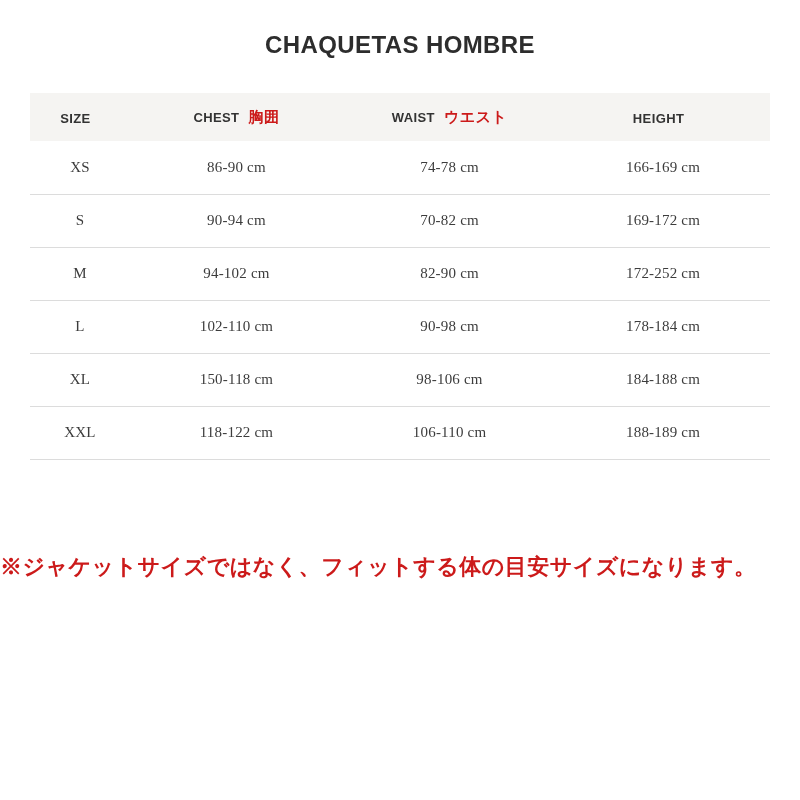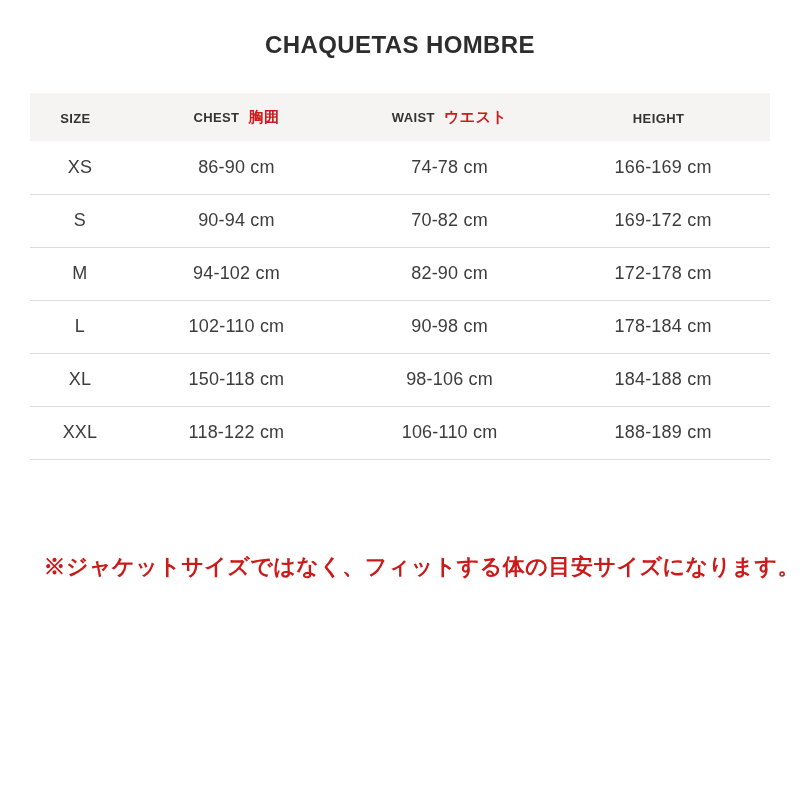--- a/index.html
+++ b/index.html
@@ -49,28 +49,29 @@
     color: var(--accent-red);
     font-size: 15px;
     font-weight: 700;
     margin-left: 9px;
     letter-spacing: 0.5px;
   }
   tbody td {
     height: 53px;
     text-align: center;
     vertical-align: middle;
-    font-size: 18px;
+    font-size: 15px;
     letter-spacing: 0.2px;
     color: var(--text-body);
     border-bottom: 1px solid var(--separator);
+    font-family: Liberation Serif, serif;
   }
   .fit-note {
     margin-top: 92px;
-    text-align: right;
+    text-align: left;
     color: var(--accent-red);
     font-weight: 700;
     font-size: 22px;
     letter-spacing: 0.5px;
   }
 </style>
 </head>
 <body>
 
 <h1 class="page-title">CHAQUETAS HOMBRE</h1>
@@ -100,21 +101,21 @@
       <tr>
         <td>S</td>
         <td>90-94 cm</td>
         <td>70-82 cm</td>
         <td>169-172 cm</td>
       </tr>
       <tr>
         <td>M</td>
         <td>94-102 cm</td>
         <td>82-90 cm</td>
-        <td>172-178 cm</td>
+        <td>172-252 cm</td>
       </tr>
       <tr>
         <td>L</td>
         <td>102-110 cm</td>
         <td>90-98 cm</td>
         <td>178-184 cm</td>
       </tr>
       <tr>
         <td>XL</td>
         <td>150-118 cm</td>

